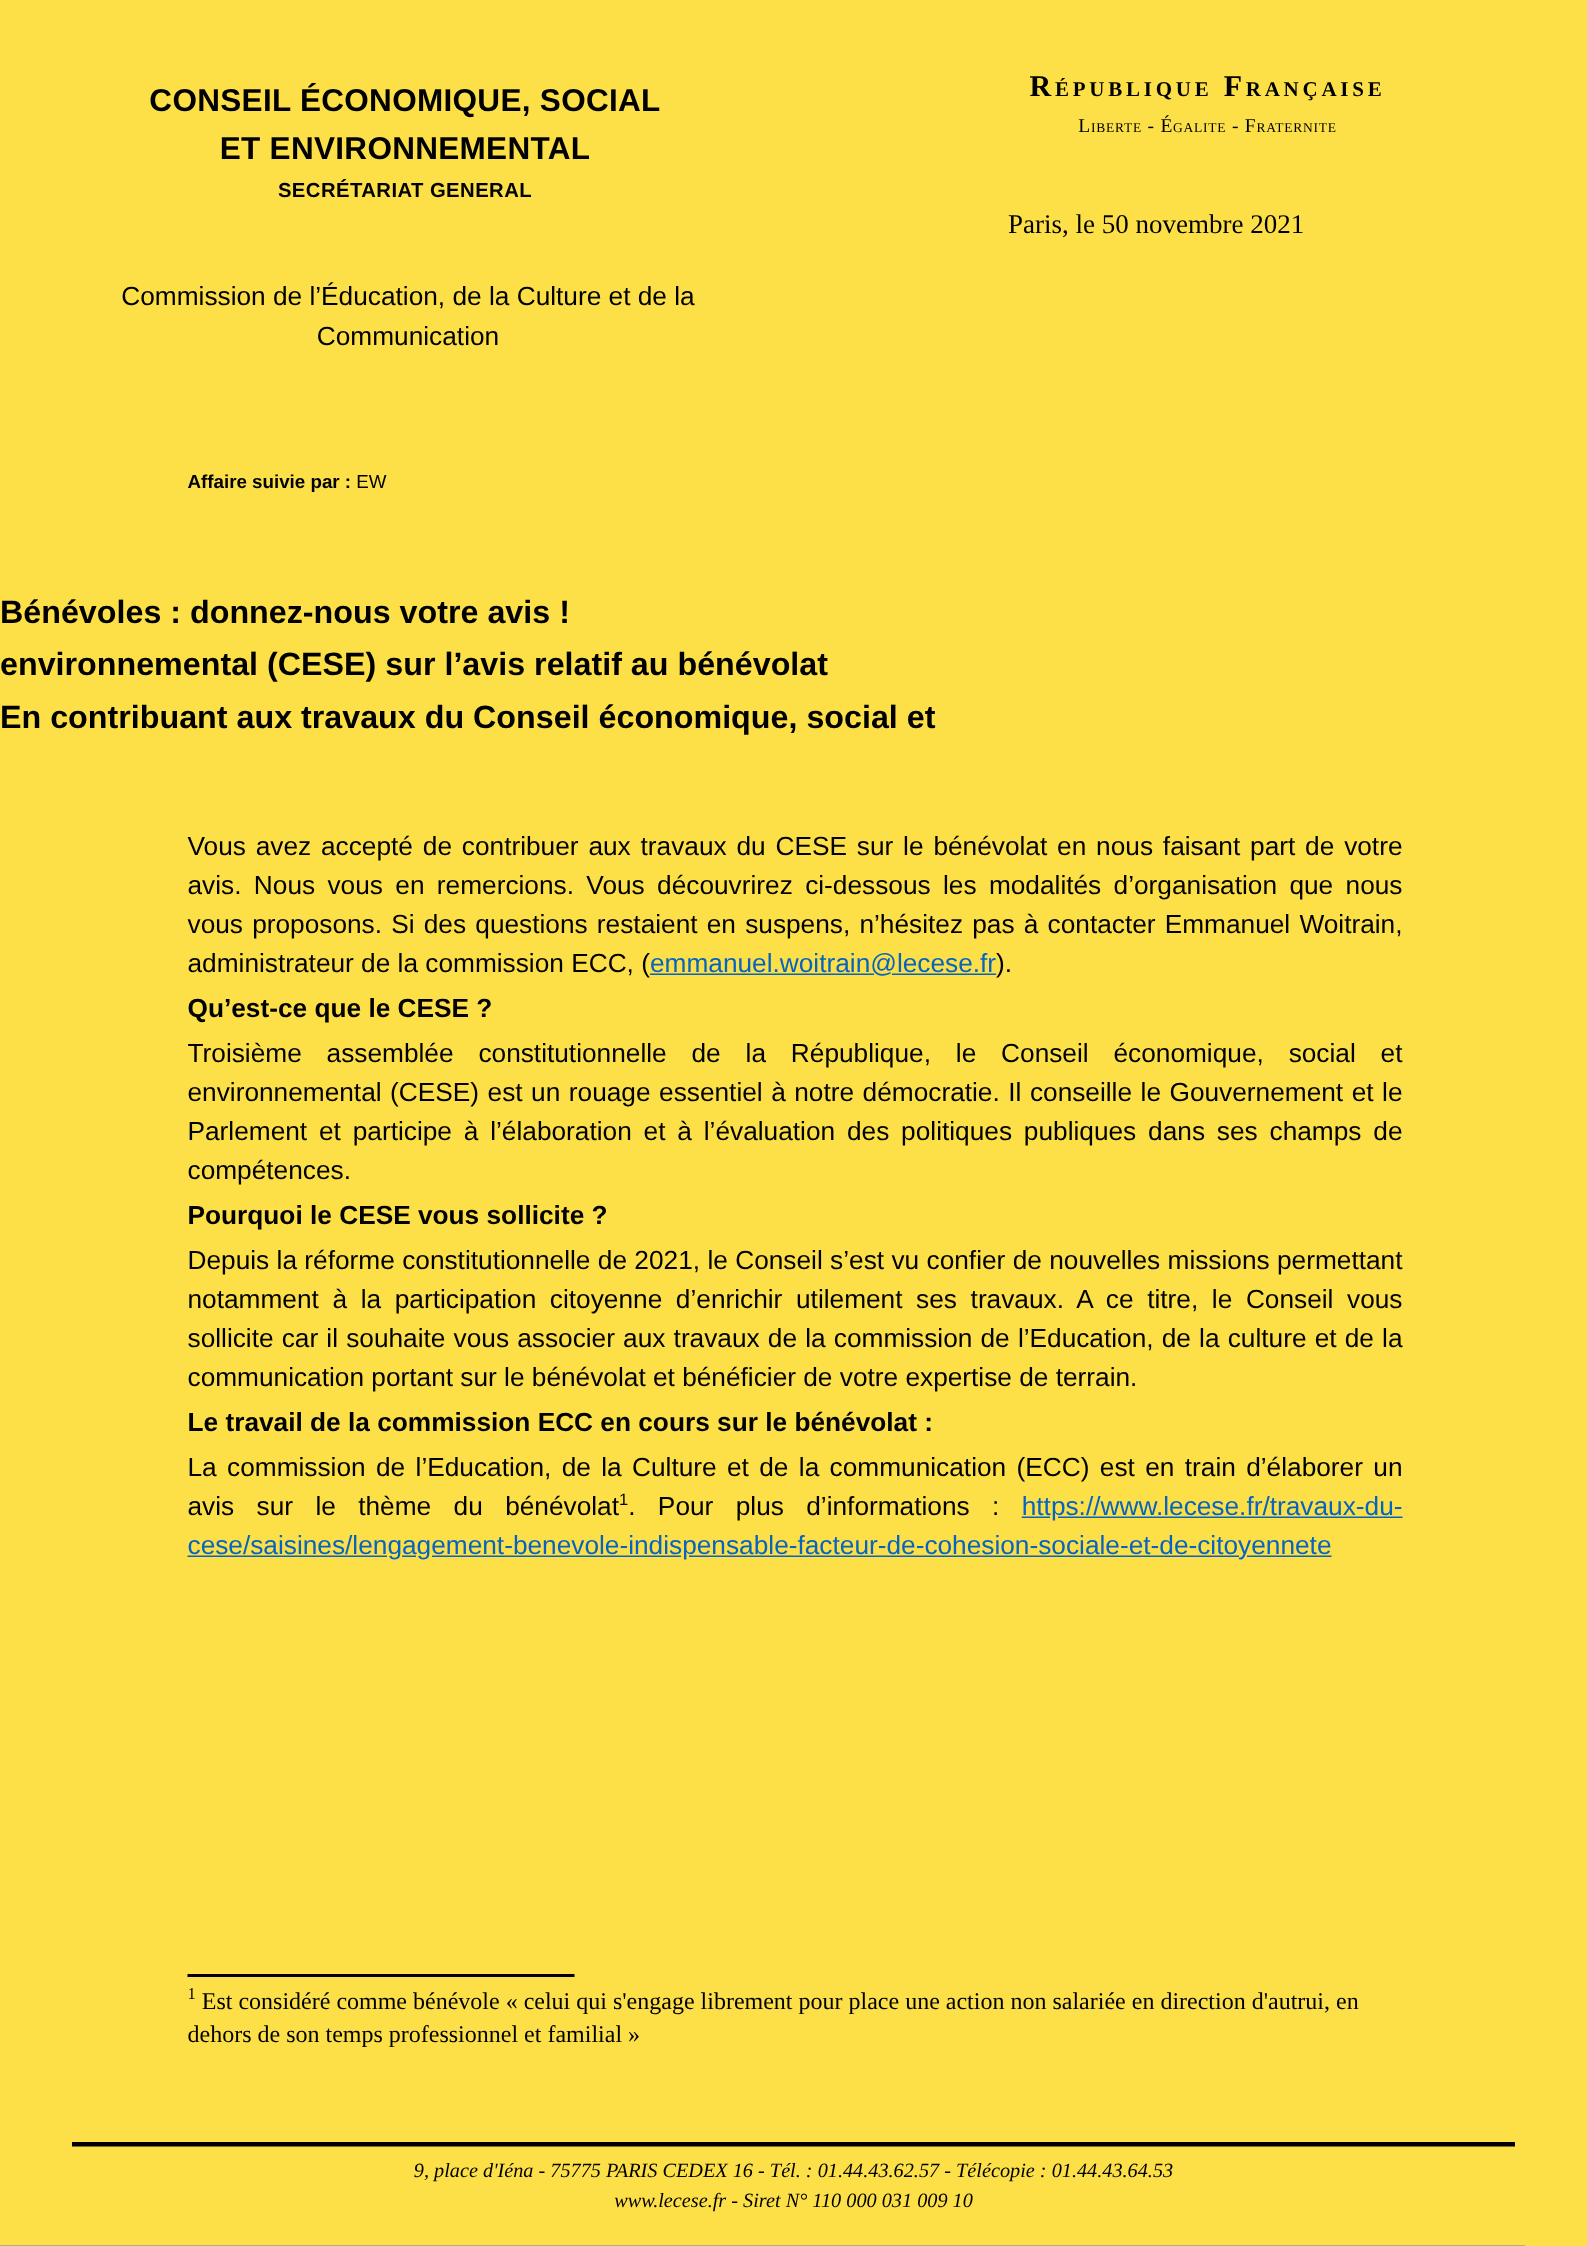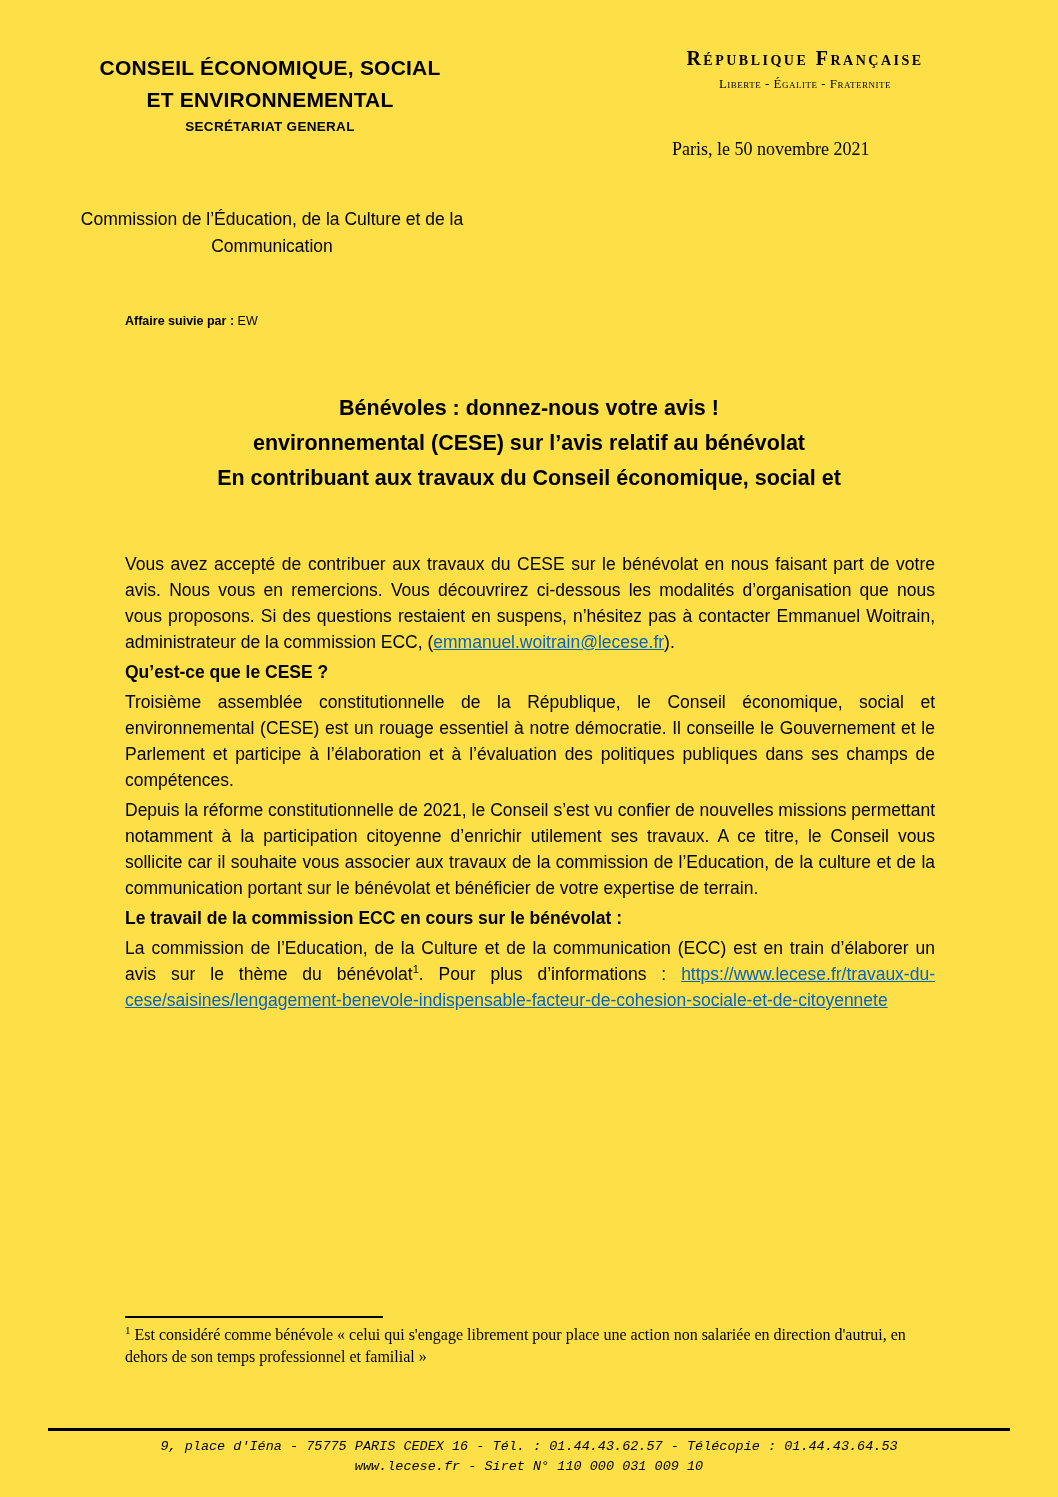--- a/index.html
+++ b/index.html
@@ -31,33 +31,33 @@
     letter-spacing:2.5px; line-height:24px; white-space:nowrap;
   }
   .rf-motto {
     font-size:13px; font-weight:normal; font-variant:small-caps;
     letter-spacing:0.5px; line-height:16px; margin-top:6px; white-space:nowrap;
   }
   .rf-date {
     font-size:18px; line-height:22px; margin-top:46px; text-align:left;
   }
   .commission-block {
-    position:absolute; top:206px; left:58px; width:428px;
+    position:absolute; top:184px; left:58px; width:428px;
     font-size:17.5px; line-height:27px; text-align:center;
   }
   .affaire {
     position:absolute; top:313px; left:125px;
     font-size:12.5px; line-height:16px;
   }
   .affaire .lbl { font-weight:bold; }
 
   
   .doc-title {
     position:absolute; top:391px; left:0; width:1058px;
-    text-align:center; font-weight:bold; font-size:21.5px; line-height:35px;
+    font-weight:bold; font-size:21.5px; line-height:35px;
   }
 
   
   .body-col {
     position:absolute; top:551px; left:125px; width:810px;
     font-size:17.5px; line-height:26px;
   }
   .body-col p { text-align:justify; }
   .body-col .gap { margin-top:4px; }
   .hd { font-weight:bold; text-align:left !important; }
@@ -73,21 +73,21 @@
   .fn-rule { width:258px; border-top:2px solid #000; margin-bottom:6px; }
   .fn-text sup { font-size:11px; vertical-align:super; line-height:0; }
 
   
   .footer-rule {
     position:absolute; top:1428px; left:48px; width:962px; height:3px; background:#000;
   }
   .footer-text {
     position:absolute; top:1437px; left:0; width:1058px;
     text-align:center;
-    font-family:Liberation Mono, monospace;
+    font-family:Liberation Serif, serif;
     font-style:italic; font-size:13.5px; line-height:20px;
   }
 </style>
 </head>
 <body>
 
 <div class="page">
 
   <div class="org-block">
     <div class="org-line">CONSEIL ÉCONOMIQUE, SOCIAL</div>
@@ -119,20 +119,21 @@
 
   <div class="body-col">
 
     <p><span>Vous avez accepté de contribuer aux travaux du CESE sur le bénévolat en nous faisant part de votre avis. Nous vous en remercions. Vous découvrirez ci-dessous les modalités d’organisation que nous vous proposons. Si des questions restaient en suspens, n’hésitez pas à contacter Emmanuel Woitrain, administrateur de la commission ECC, (</span><a class="doclink" href="#">emmanuel.woitrain@lecese.fr</a><span>).</span></p>
 
     <p class="hd gap">Qu’est-ce que le CESE ?</p>
 
     <p class="gap">Troisième assemblée constitutionnelle de la République, le Conseil économique, social et environnemental (CESE) est un rouage essentiel à notre démocratie. Il conseille le Gouvernement et le Parlement et participe à l’élaboration et à l’évaluation des politiques publiques dans ses champs de compétences.</p>
 
 
+    <p class="hd gap">Pourquoi le CESE vous sollicite ?</p>
 
     <p class="gap">Depuis la réforme constitutionnelle de 2021, le Conseil s’est vu confier de nouvelles missions permettant notamment à la participation citoyenne d’enrichir utilement ses travaux. A ce titre, le Conseil vous sollicite car il souhaite vous associer aux travaux de la commission de l’Education, de la culture et de la communication portant sur le bénévolat et bénéficier de votre expertise de terrain.</p>
 
     <p class="hd gap">Le travail de la commission ECC en cours sur le bénévolat :</p>
 
     <p class="gap"><span>La commission de l’Education, de la Culture et de la communication (ECC) est en train d’élaborer un avis sur le thème du bénévolat</span><sup class="fnref">1</sup><span>. Pour plus d’informations : </span><a class="doclink" href="#">https://www.lecese.fr/travaux-du-cese/saisines/lengagement-benevole-indispensable-facteur-de-cohesion-sociale-et-de-citoyennete</a></p>
 
   </div>
 
   <div class="footnote-block">

